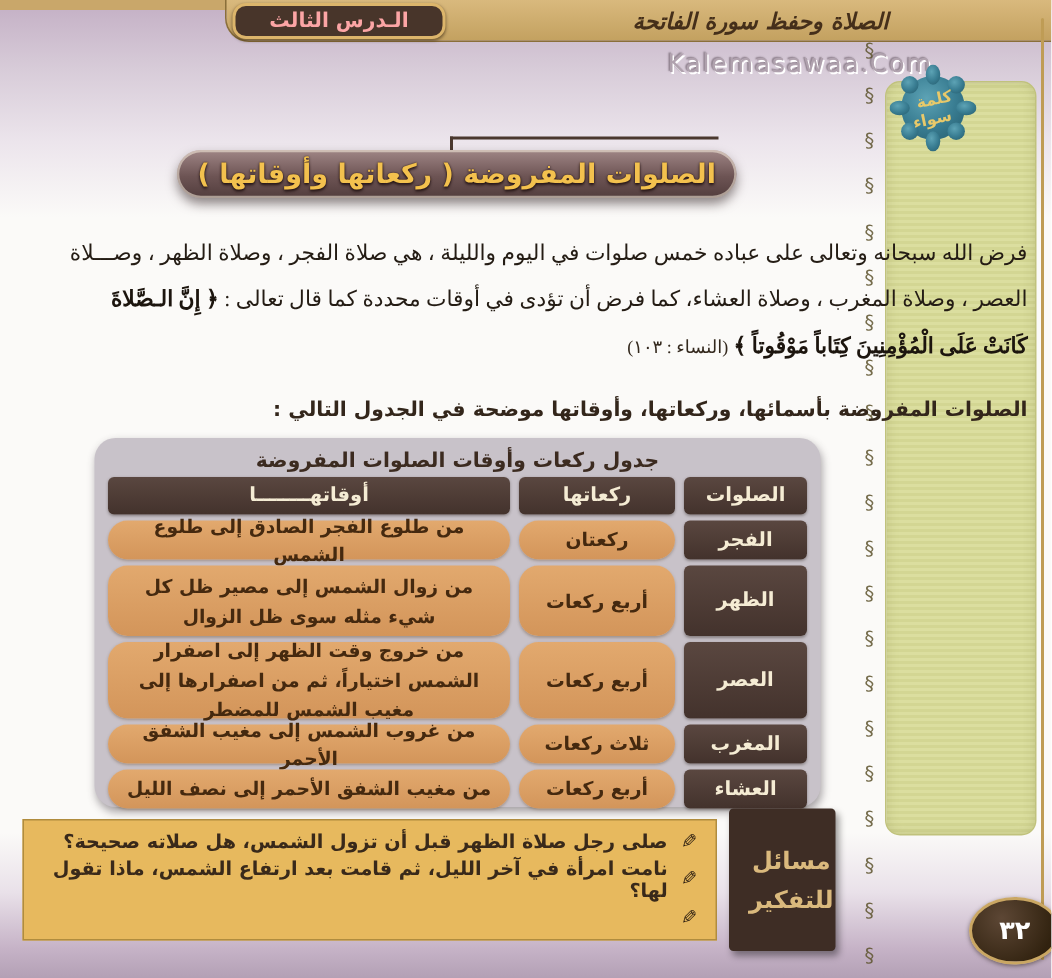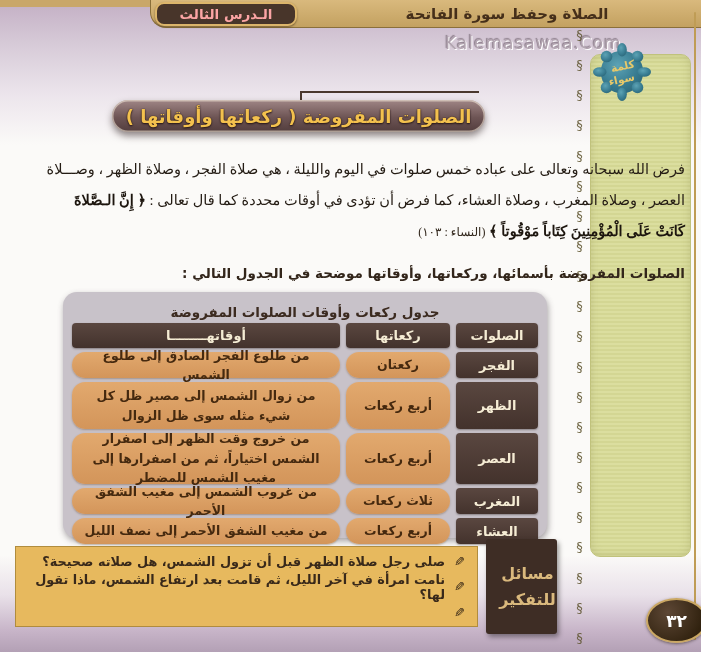--- a/index.html
+++ b/index.html
@@ -18,20 +18,21 @@
   .header-bar {
     position:absolute; left:150px; top:0; width:551px; height:28px;
     background:linear-gradient(180deg,#d9b97d,#c3a160);
     border-bottom:1px solid #8a6f3a; border-left:1px solid #8a6f3a;
     border-bottom-left-radius:16px;
     display:flex; flex-direction:row; align-items:center;
   }
   .header-title {
     flex:1; text-align:center; font-weight:bold; font-size:15px; color:#452f1a;
     padding-left:10px;
+    font-style:italic;
   }
   .lesson-box {
     width:142px; height:24px; margin-left:4px; margin-right:6px;
     background:#48352a; border:2px solid #dcb56b; border-radius:9px;
     color:#fca5a5; font-weight:bold; font-size:13.5px;
     display:flex; align-items:center; justify-content:center;
     box-shadow:0 1px 2px rgba(40,25,10,.5);
   }
 
   .watermark {
@@ -64,21 +65,21 @@
     position:absolute; left:479px; top:72px; width:84px; height:44px;
     background:#f0e4bd; border:3px solid #43332a;
     box-shadow:0 0 9px 5px rgba(67,51,42,.55);
     display:flex; align-items:center; justify-content:center;
     font-size:19px; font-weight:bold; color:#2e2215;
   }
   .connector-h { position:absolute; left:300px; top:91px; width:179px; height:2px; background:#4a382e; }
   .connector-v { position:absolute; left:300px; top:91px; width:2px; height:13px; background:#4a382e; }
 
   .banner {
-    position:absolute; left:112px; top:100px; width:373px; height:32px;
+    position:absolute; left:118px; top:100px; width:373px; height:32px;
     border-radius:17px;
     background:linear-gradient(180deg,#a08686 0%,#6d5454 55%,#523d3d 100%);
     box-shadow:inset 0 0 0 1.5px rgba(246,236,220,.55),0 4px 7px rgba(40,25,25,.5);
     display:flex; align-items:center; justify-content:center;
     color:#f3c14e; font-weight:bold; font-size:18px;
     text-shadow:0 1px 2px #241414, 0 0 1px #241414;
   }
 
   
   .intro {
@@ -90,21 +91,21 @@
   .verse-ref { font-size:12px; color:#33281d; }
   .lead {
     position:absolute; right:16px; top:265px; width:556px;
     direction:rtl; text-align:right;
     font-size:13.5px; font-weight:bold; color:#33261b;
   }
 
   
   .table-box {
     position:absolute; left:63px; top:292px; width:484px; height:246px;
-    background:#c8c2c9; border-radius:14px; padding:10px 9px;
+    background:#c8c2c9; border-radius:14px; padding:5px 9px;
     box-shadow:1px 3px 6px rgba(60,50,60,.45);
     direction:rtl;
   }
   .t-title { text-align:center; font-size:13.5px; font-weight:bold; color:#3c2b20; height:21px; line-height:20px; }
   .t-grid {
     display:grid; grid-template-columns:82px 104px 1fr;
     grid-template-rows:25px 26px 47px 51px 26px 26px;
     gap:4px 6px;
   }
   .hp,.pp {

